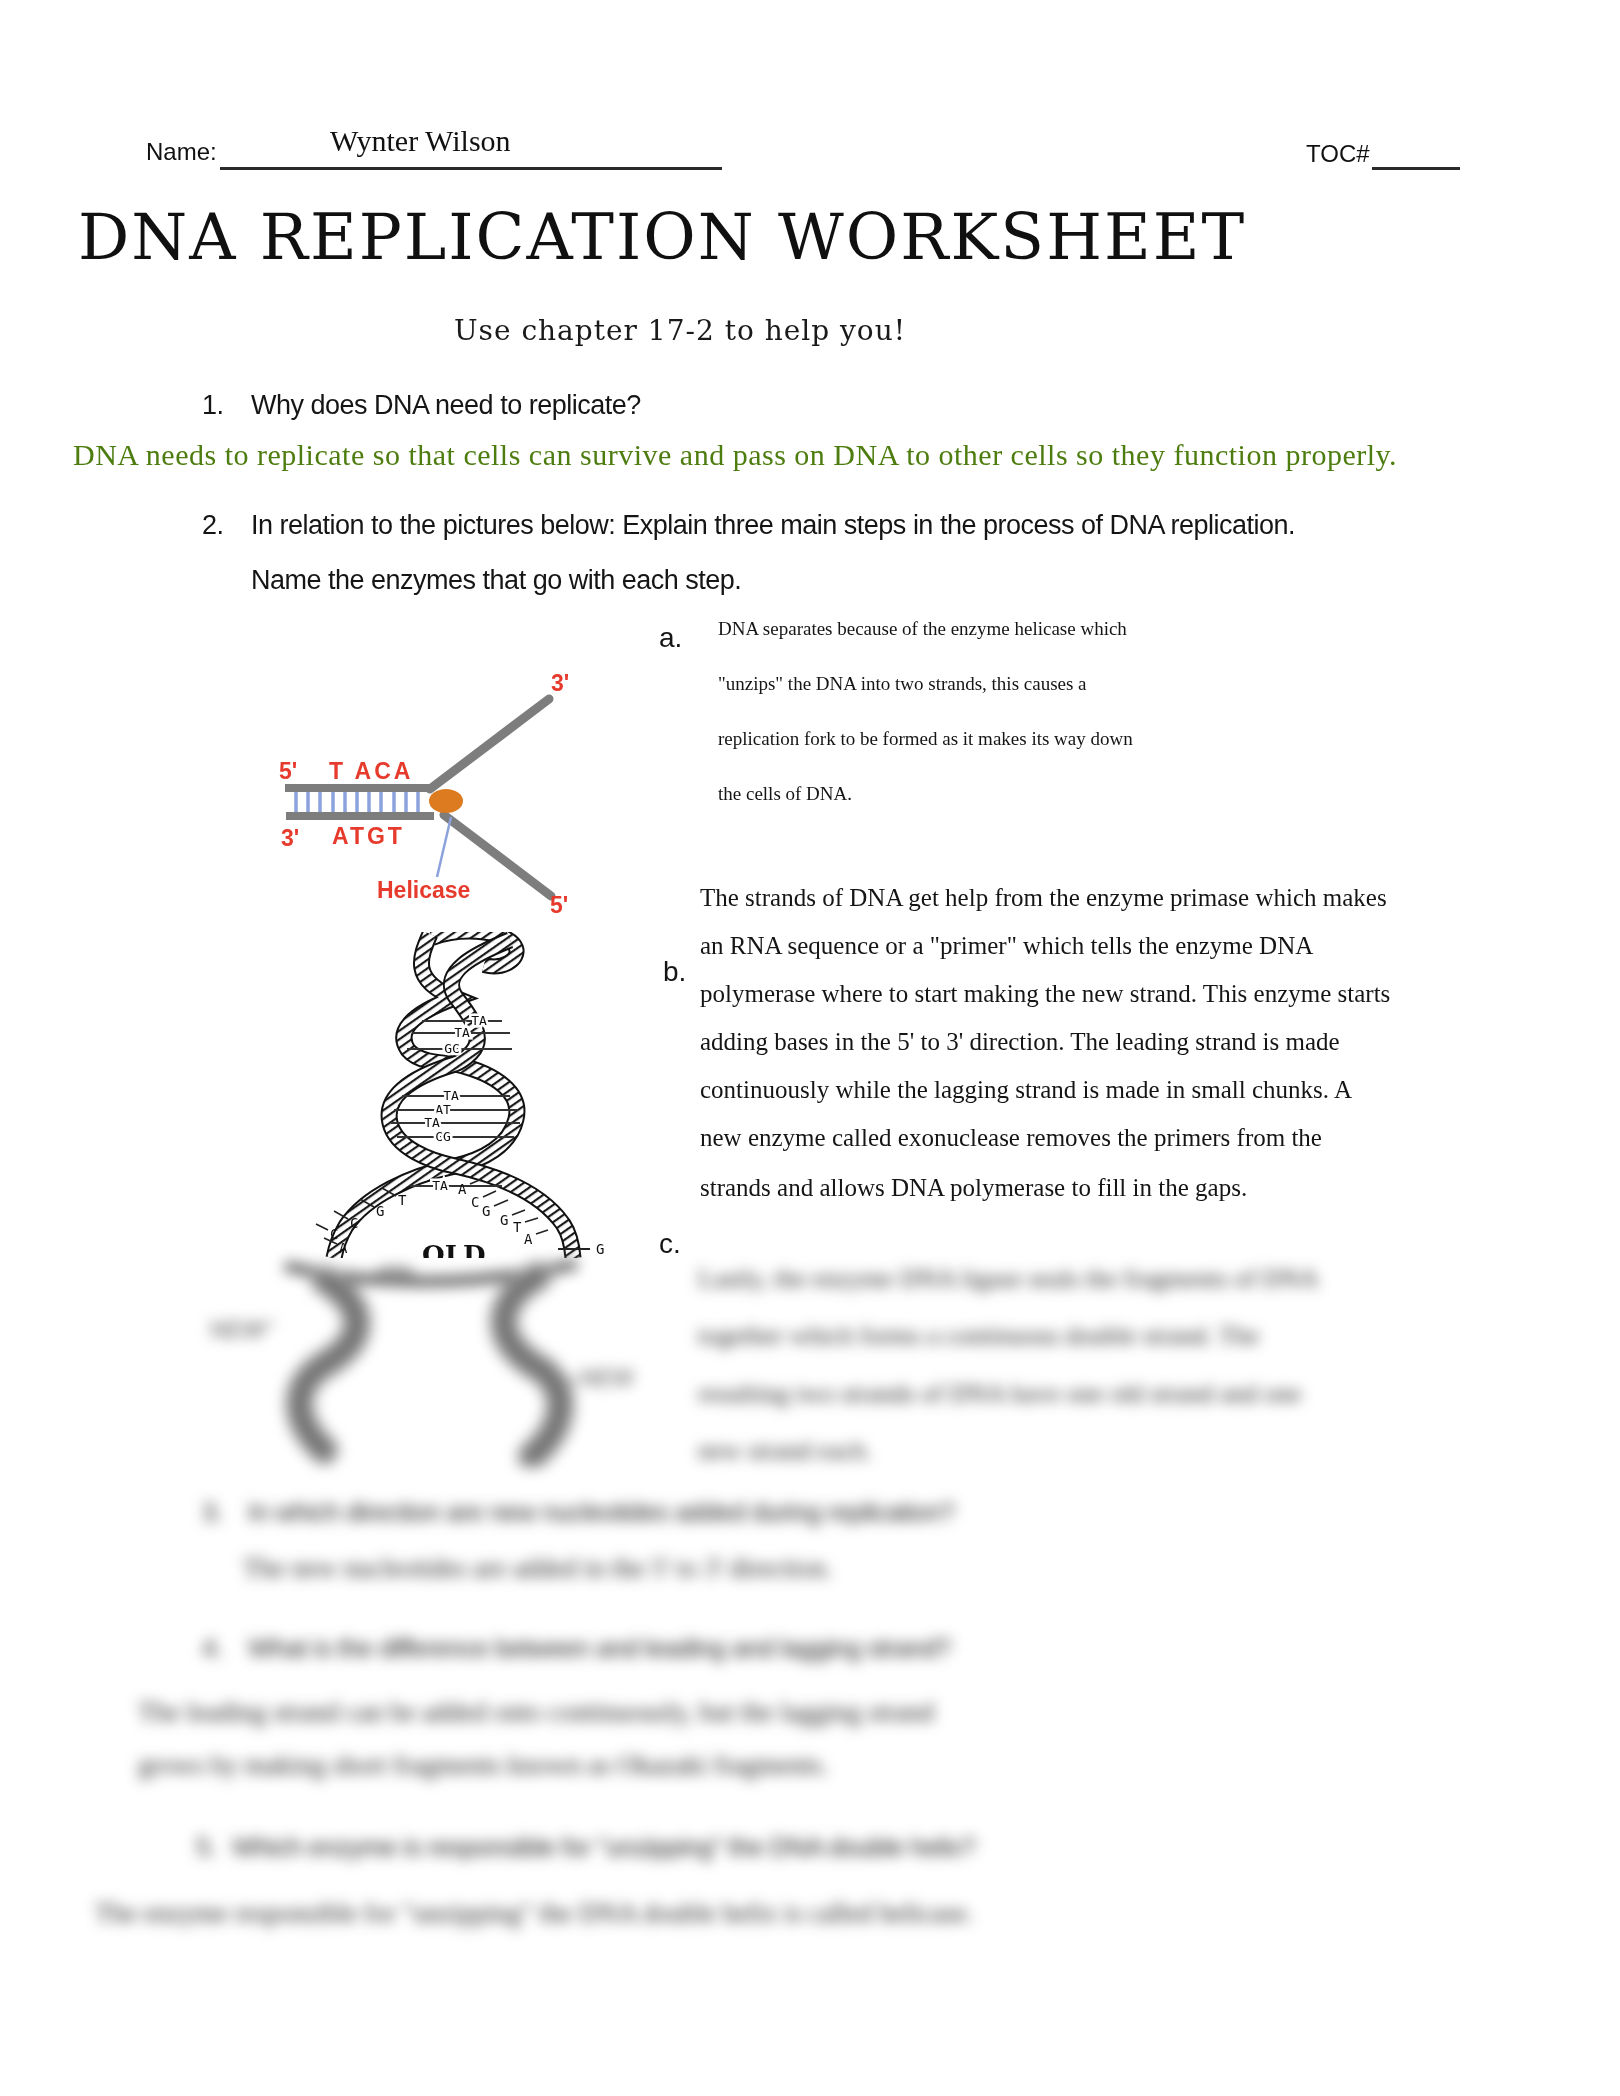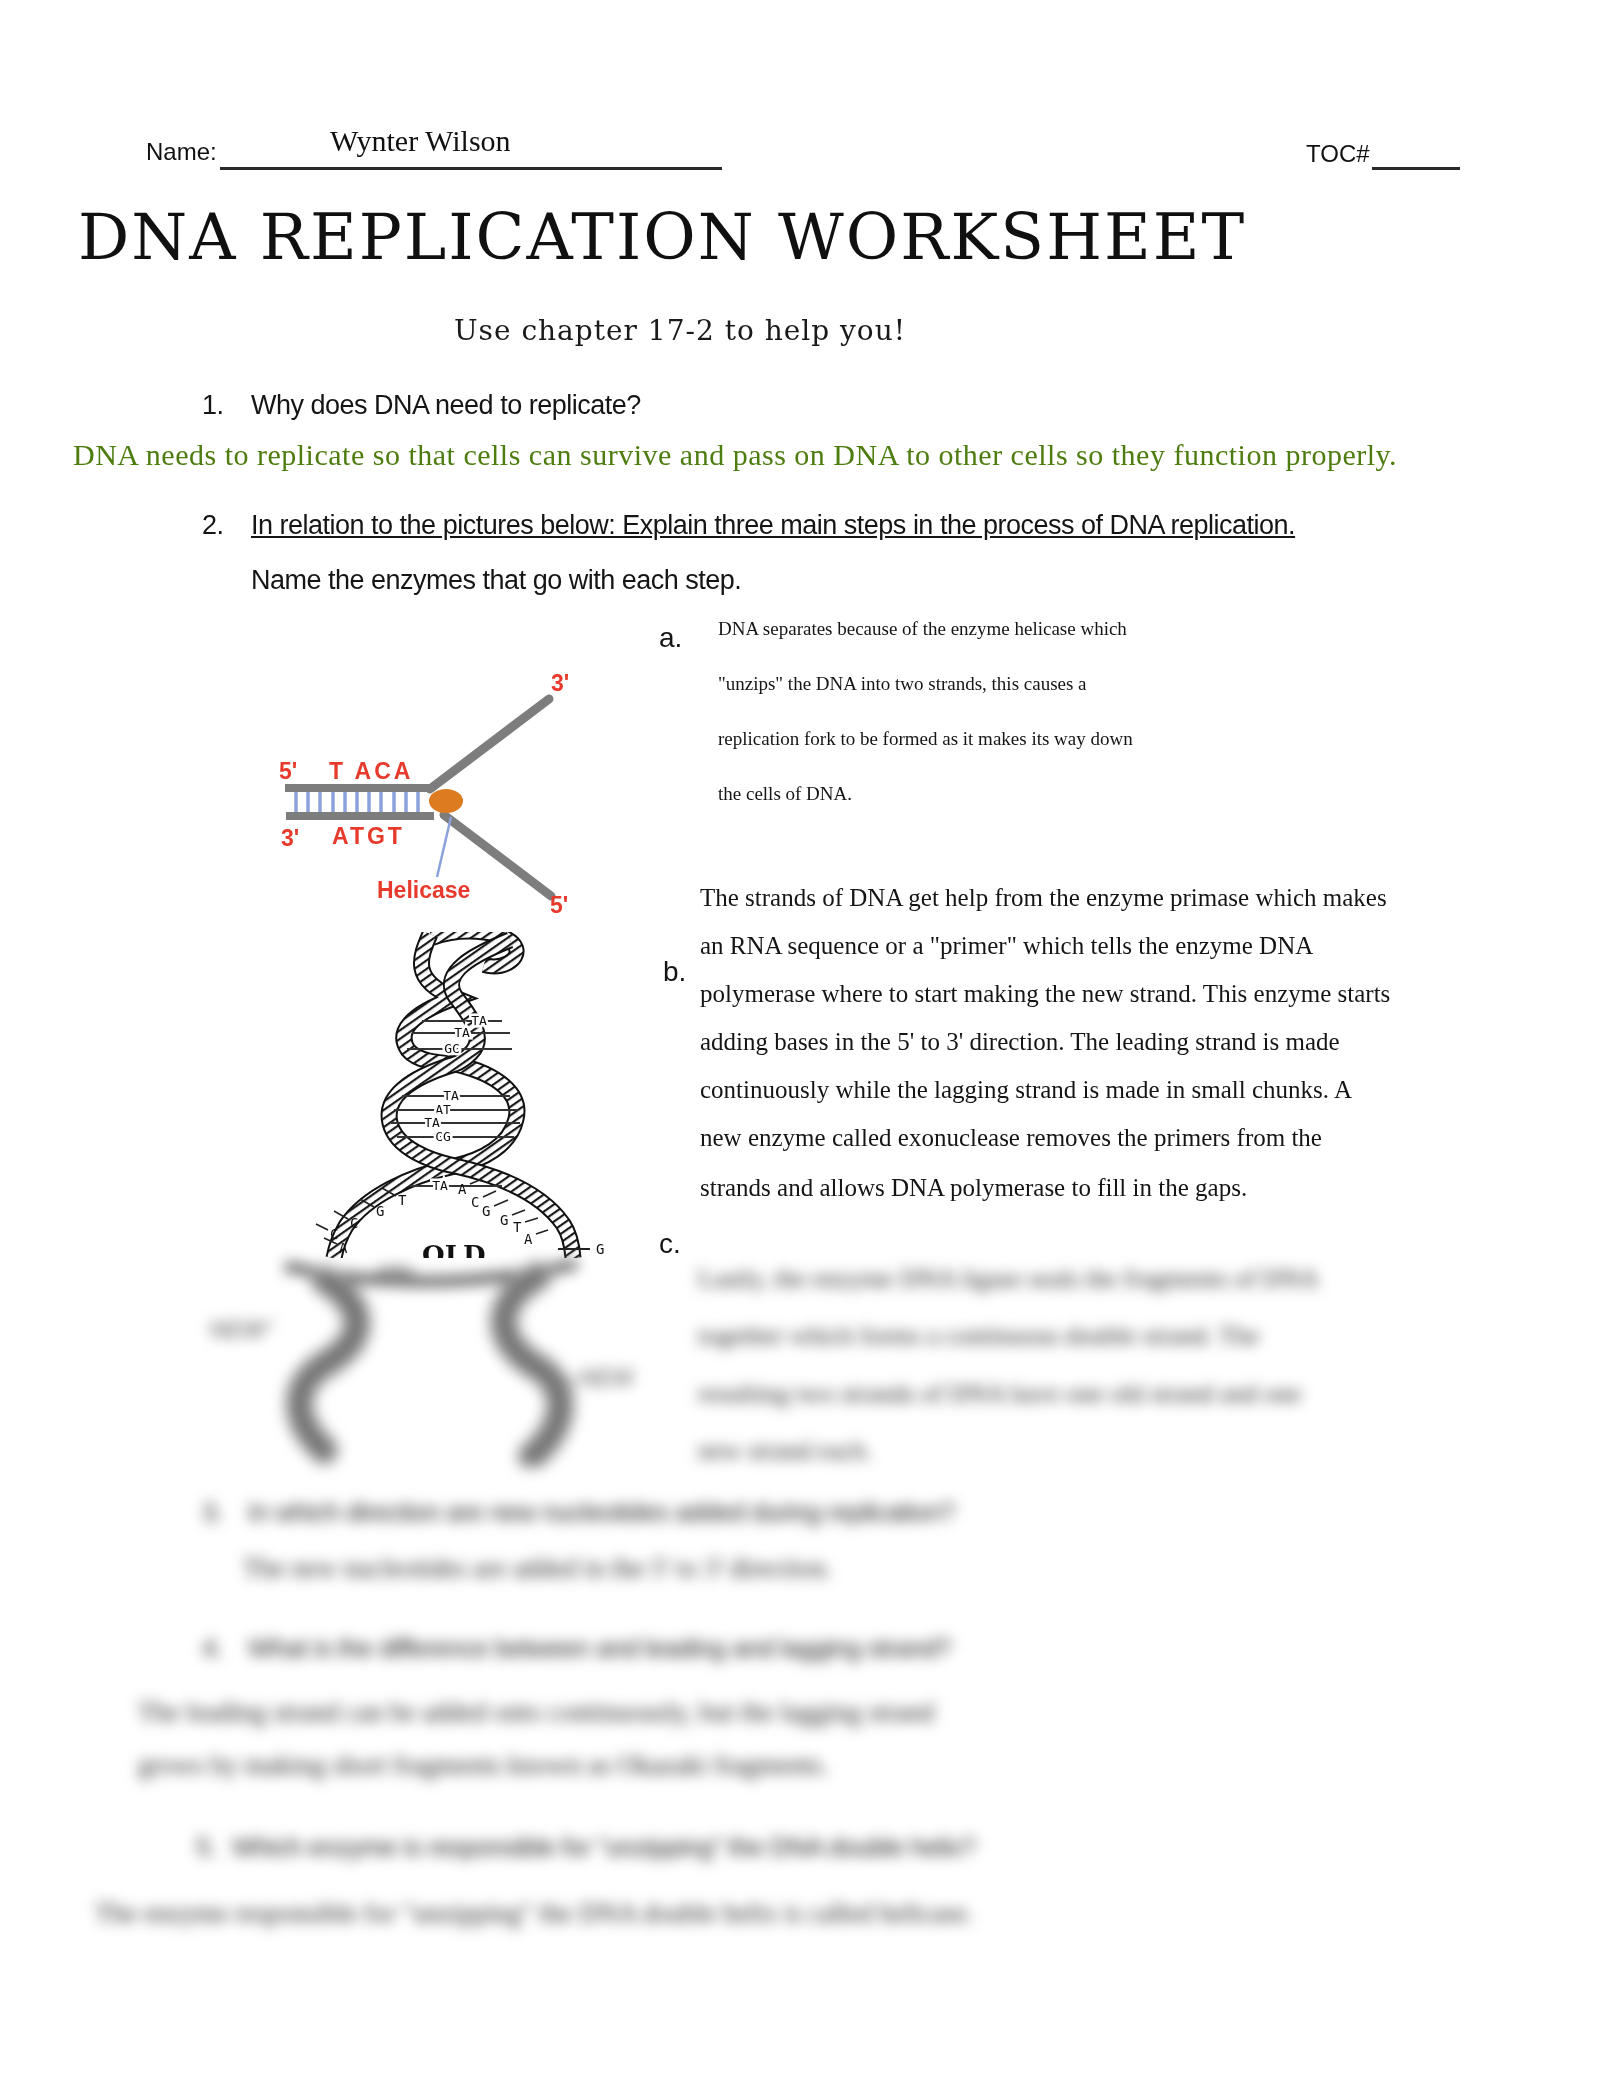--- a/index.html
+++ b/index.html
@@ -34,21 +34,21 @@
   <div class="abs rule" style="left:1372px;top:167px;width:88px;"></div>
 
   <div class="abs deco title" style="left:0;top:200px;">DNA REPLICATION WORKSHEET</div>
   <div class="abs deco subtitle" style="left:0;top:314px;">Use chapter 17-2 to help you!</div>
 
   <div class="abs sans qnum" style="left:202px;top:390px;">1.</div>
   <div class="abs sans qtext" style="left:251px;top:390px;">Why does DNA need to replicate?</div>
   <div class="abs serif ans-large" style="left:73px;top:438px;letter-spacing:0.5px;">DNA needs to replicate so that cells can survive and pass on DNA to other cells so they function properly.</div>
 
   <div class="abs sans qnum" style="left:202px;top:510px;">2.</div>
-  <div class="abs sans qtext" style="left:251px;top:510px;text-decoration:underline;">In relation to the pictures below: Explain three main steps in the process of DNA replication.</div>
+  <div class="abs sans qtext" style="left:251px;top:510px;">In relation to the pictures below: Explain three main steps in the process of DNA replication.</div>
   <div class="abs sans qtext" style="left:251px;top:565px;">Name the enzymes that go with each step.</div>
 
   <svg class="abs" style="left:265px;top:655px;" width="320" height="260" viewBox="0 0 320 260">
     <text x="14" y="124" font-family="Liberation Sans,sans-serif" font-size="23" font-weight="bold" fill="#e63a2c">5'</text>
     <text x="64" y="124" font-family="Liberation Sans,sans-serif" font-size="23" font-weight="bold" letter-spacing="3" fill="#e63a2c">T ACA</text>
     <rect x="20" y="129" width="146" height="8" fill="#7d7d7d"></rect>
     <g stroke="#8ba2dc" stroke-width="3.5">
       <line x1="31" y1="137" x2="31" y2="157"></line>
         <line x1="43" y1="137" x2="43" y2="157"></line>
       <line x1="55" y1="137" x2="55" y2="157"></line>

